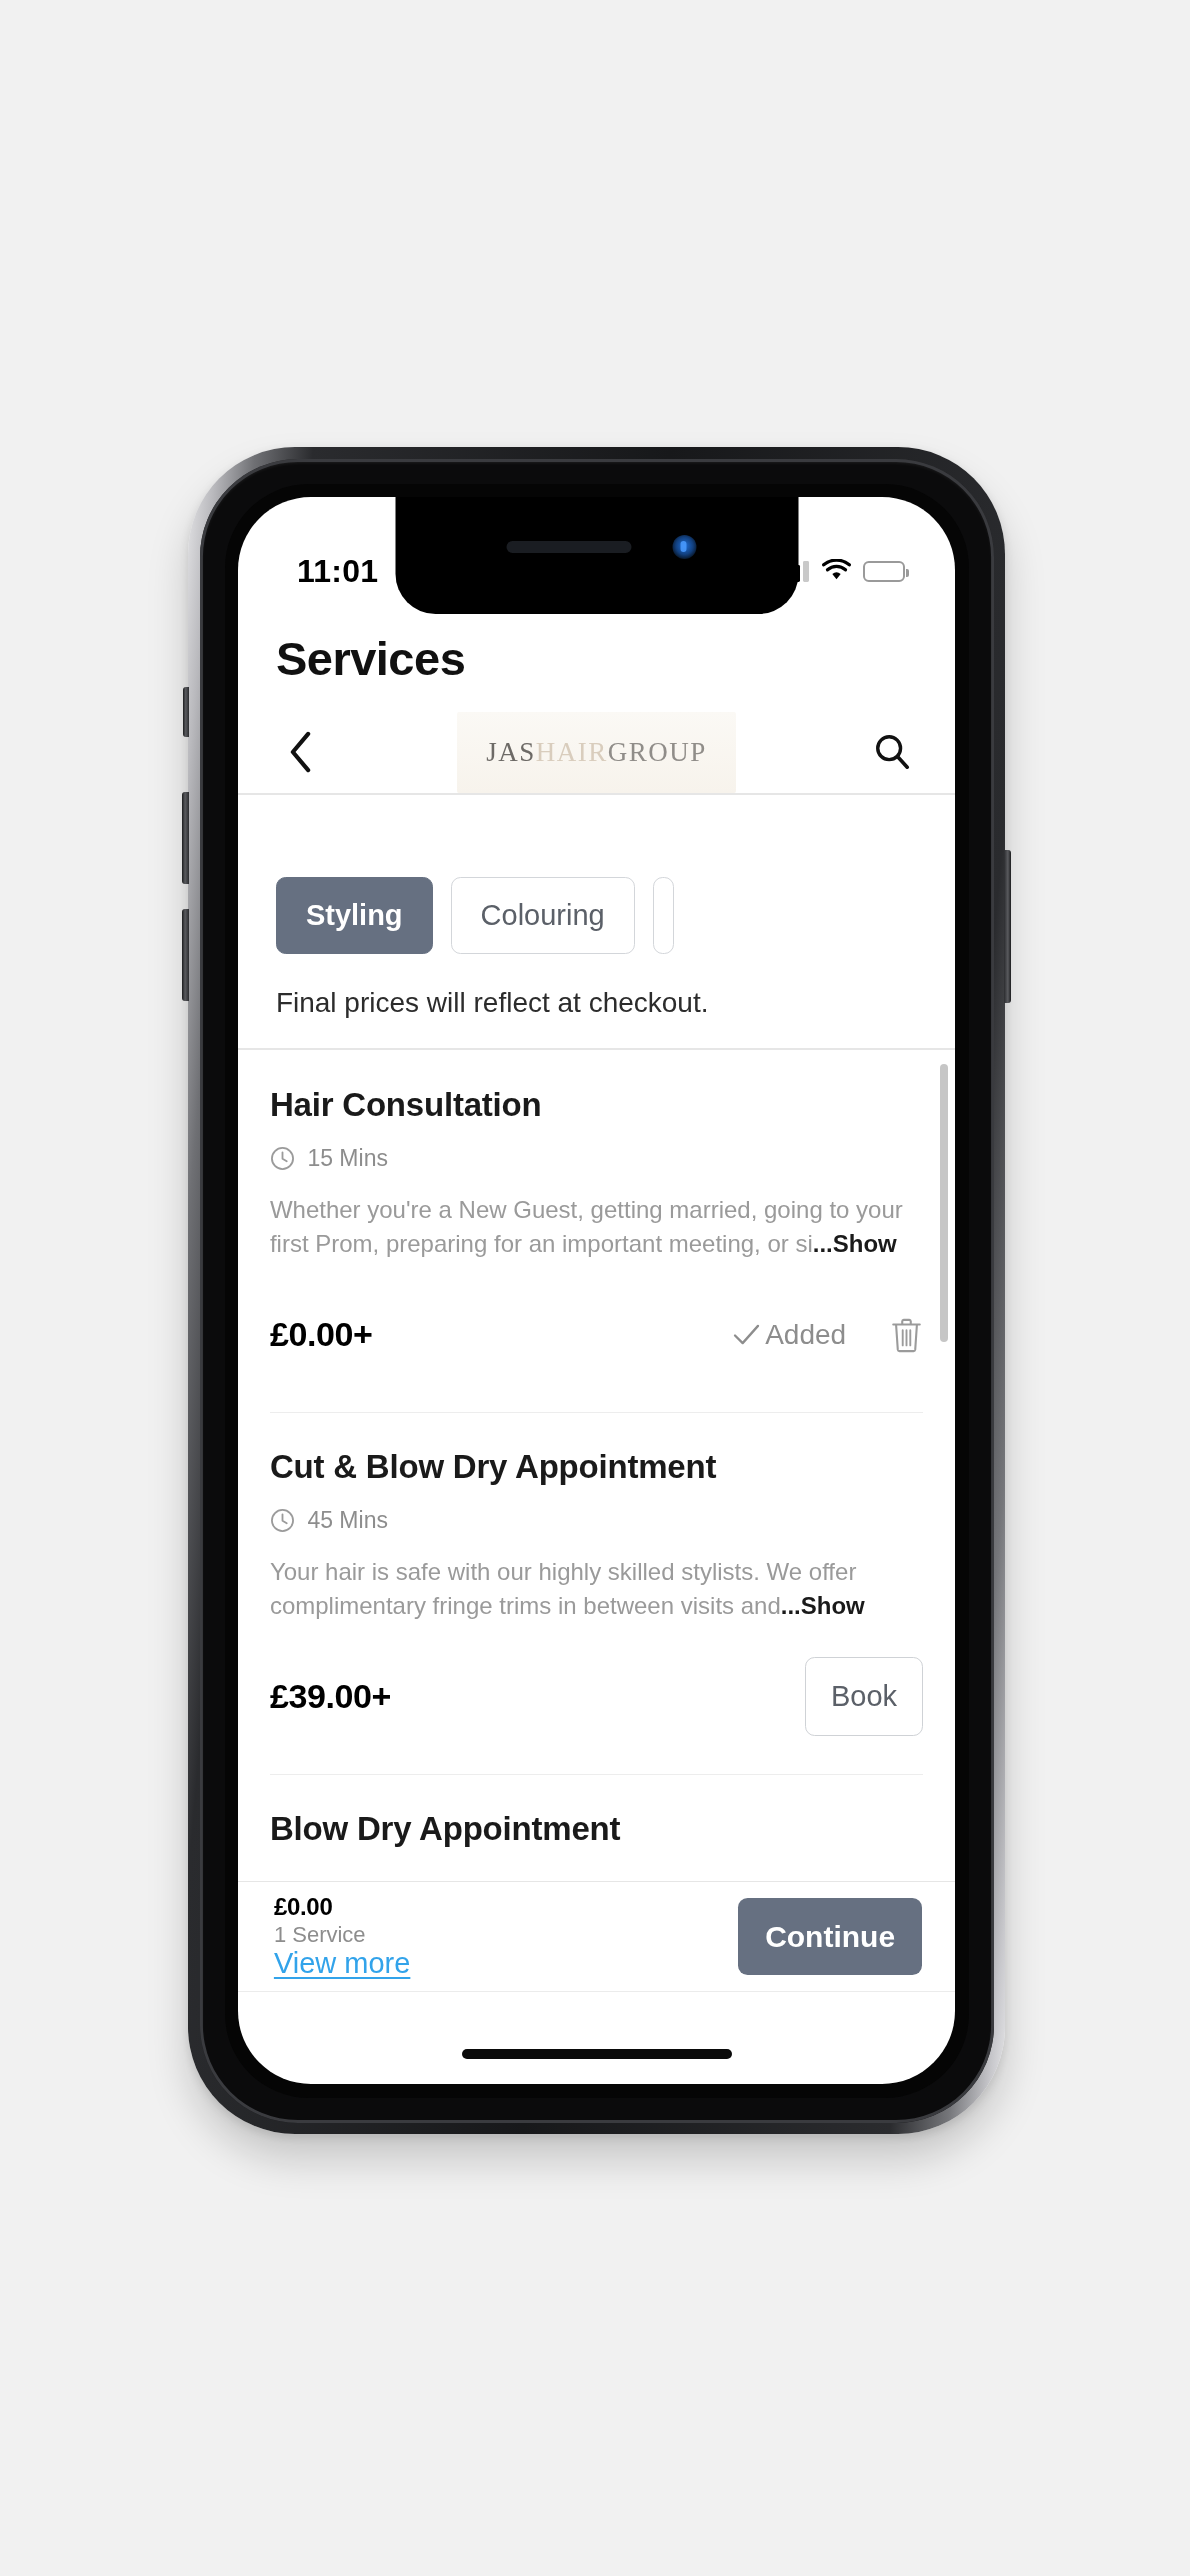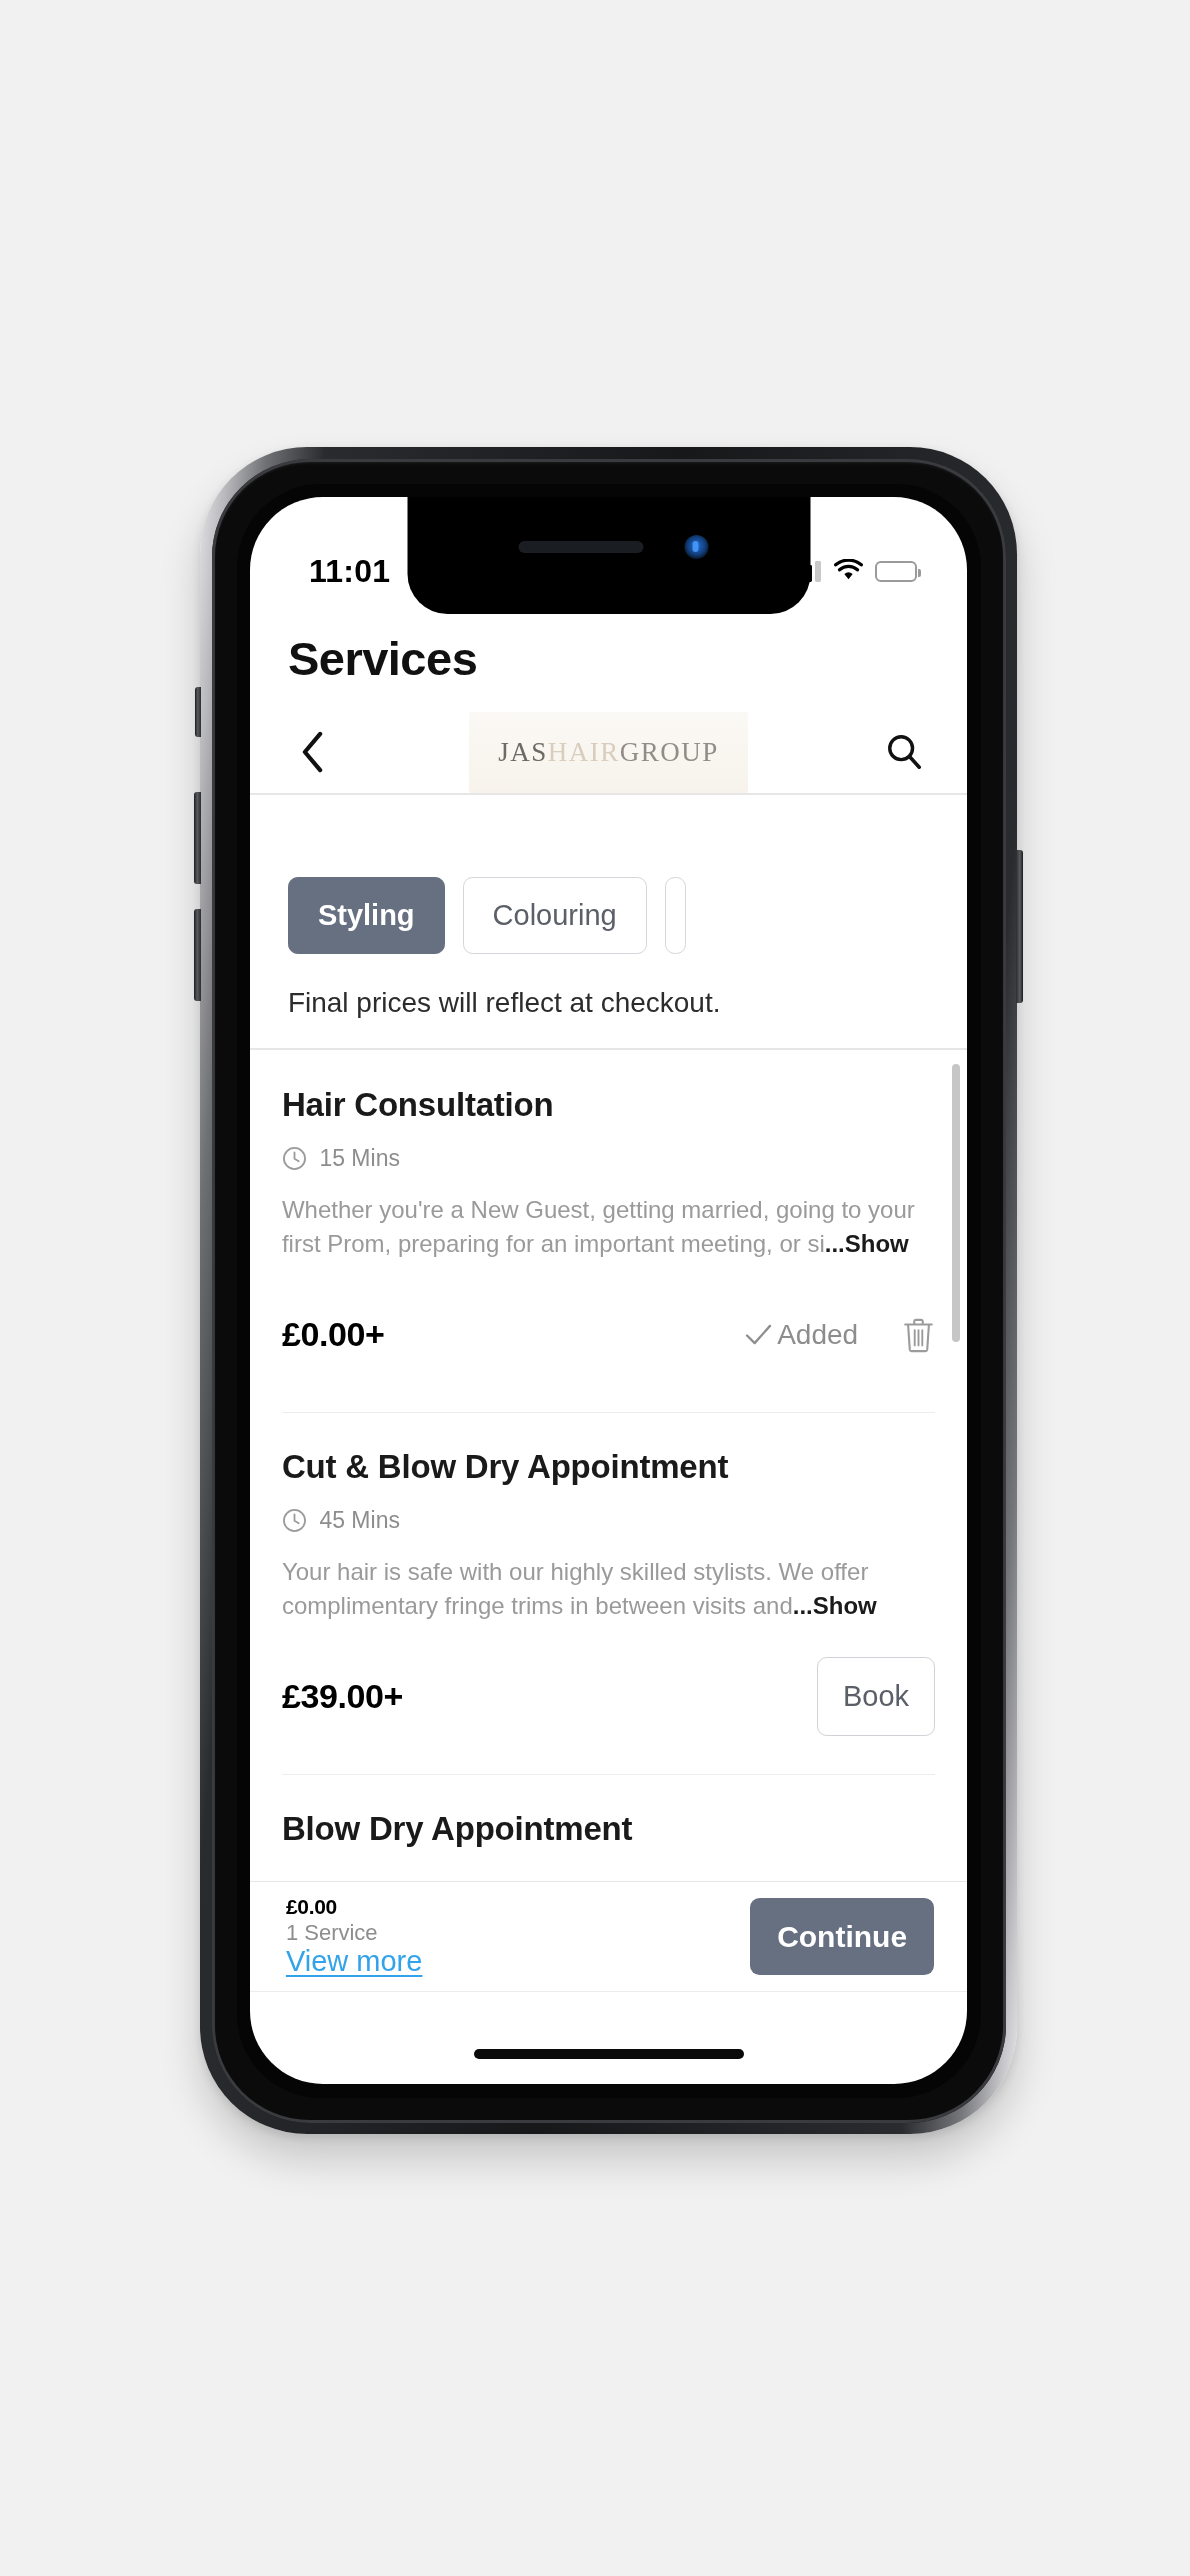--- a/index.html
+++ b/index.html
@@ -14,21 +14,20 @@
   #page { position: relative; width: 1190px; height: 2576px; background: #f1f1f1; }
 
   
   #device {
     position: absolute;
     left: 188px; top: 447px;
     width: 817px; height: 1687px;
     border-radius: 107px;
     background: linear-gradient(95deg,#e8e8ea 0%,#b9b9bd 3%,#6f7074 7%,#2a2b2e 13%,#17181a 50%,#2a2b2e 88%,#75767a 94%,#c8c8cc 98%,#eaeaec 100%);
     box-shadow: 0 25px 42px rgba(0,0,0,.18), 0 3.8px 9.6px rgba(0,0,0,.10);
-    margin-left: 12px;
   }
   #device-inner {
     position: absolute;
     left: 11.5px; top: 11.5px; right: 11.5px; bottom: 11.5px;
     border-radius: 98px;
     background: #0b0b0c;
     box-shadow: inset 0 0 0 2.9px #3a3b3f, inset 0 1.9px 5.8px rgba(255,255,255,.18);
   }
   #bezel {
     position: absolute;
@@ -182,21 +181,21 @@
   }
 
   
   #bottom-bar {
     position:absolute; left:0; right:0; bottom: 92px; height: 111px;
     background:#fff; border-top: 1.9px solid #e6e6e6; border-bottom: 1.9px solid #ececec;
     display:flex; align-items:center; justify-content:space-between;
     padding: 0 33px 0 36px; z-index: 14;
   }
   #cart-summary { display:flex; flex-direction: column; gap: 1px; }
-  #cart-total { font-size: 21px; font-weight: 700; color:#000; letter-spacing:-0.3px; }
+  #cart-total { font-size: 24px; font-weight: 700; color:#000; letter-spacing:-0.3px; }
   #cart-count { font-size: 22px; color:#8d8d8d; }
   #view-cart {
     font-size: 29px; color:#32a3ea; text-decoration: underline;
     text-underline-offset: 3.8px; cursor: pointer; margin-top: -1.9px;
   }
   #continue-button {
     background:#667081; color:#fff; font-size: 30px; font-weight: 600;
     border-radius: 9.6px; padding: 0 27px; height: 77px;
     display:flex; align-items:center; justify-content:center; cursor:pointer;
   }

